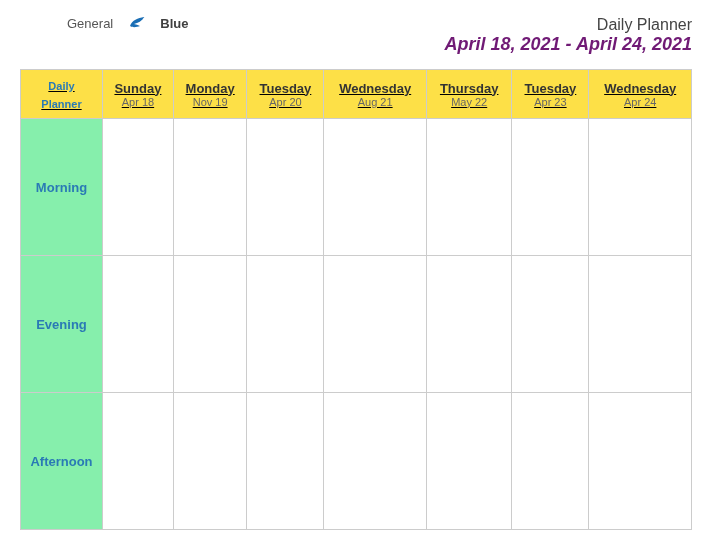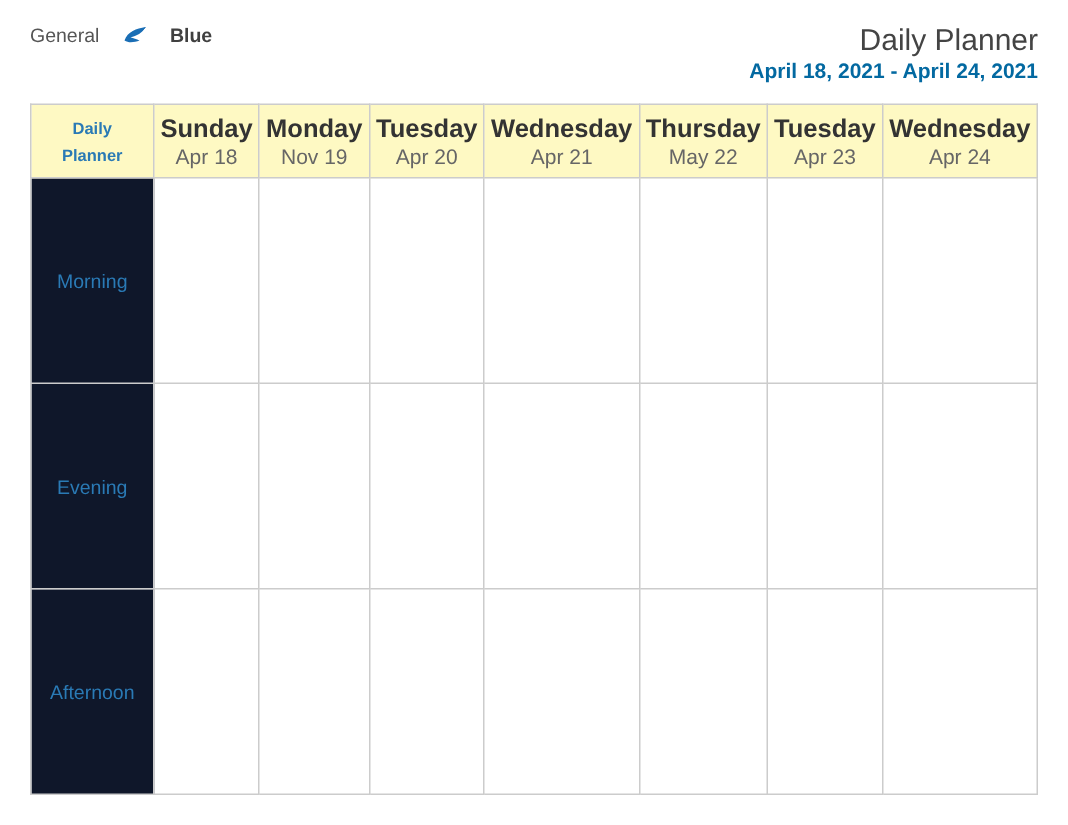--- a/index.html
+++ b/index.html
@@ -22,22 +22,23 @@
     }
 
     .logo-area {
       display: flex;
       flex-direction: column;
       align-items: flex-start;
     }
 
     .logo-text {
       display: flex;
-      align-items: center;
+      align-items: flex-start;
       gap: 14px;
+      margin-left: 47px;
     }
 
     .logo-general {
       font-size: 13px;
       color: #555;
       font-weight: normal;
     }
 
     .logo-blue {
       font-size: 13px;
@@ -49,68 +50,70 @@
       width: 18px;
       height: 14px;
       margin-left: 1px;
     }
 
     .title-area {
       text-align: right;
     }
 
     .title-main {
-      font-size: 20px;
+      font-size: 16px;
       color: #444;
       font-weight: normal;
     }
 
     .title-date {
-      font-size: 14px;
-      color: #0369a1;
-      font-weight: bold;
+      font-size: 18px;
+      color: #701a75;
+      font-weight: bold;
+      font-style: italic;
     }
 
     .planner-table {
       width: 100%;
       border-collapse: collapse;
       flex: 1;
       border: 1.5px solid #ccc;
     }
 
     .planner-table th,
     .planner-table td {
       border: 1px solid #ccc;
       text-align: center;
       vertical-align: middle;
     }
 
     .header-row th {
-      background-color: #fef9c3;
+      background-color: #fde047;
       padding: 6px 4px;
+      text-decoration: underline;
     }
 
     .day-name {
-      font-size: 17px;
+      font-size: 13px;
       font-weight: bold;
       color: #333;
       display: block;
     }
 
     .day-date {
-      font-size: 14px;
+      font-size: 11px;
       color: #666;
       font-weight: normal;
       display: block;
     }
 
     .time-cell {
-      background-color: #0f172a;
-      font-size: 13px;
-      font-weight: normal;
+      background-color: #86efac;
+      font-size: 13px;
+      font-weight: bold;
       color: #2a7ab5;
       width: 82px;
       padding: 10px 6px;
     }
 
     .content-cell {
       background-color: #fff;
       height: 110px;
       width: calc((100% - 82px) / 7);
     }
@@ -158,21 +161,21 @@
       <th>
         <span class="day-name">Monday</span>
         <span class="day-date">Nov 19</span>
       </th>
       <th>
         <span class="day-name">Tuesday</span>
         <span class="day-date">Apr 20</span>
       </th>
       <th>
         <span class="day-name">Wednesday</span>
-        <span class="day-date">Apr 21</span>
+        <span class="day-date">Aug 21</span>
       </th>
       <th>
         <span class="day-name">Thursday</span>
         <span class="day-date">May 22</span>
       </th>
       <th>
         <span class="day-name">Tuesday</span>
         <span class="day-date">Apr 23</span>
       </th>
       <th>

